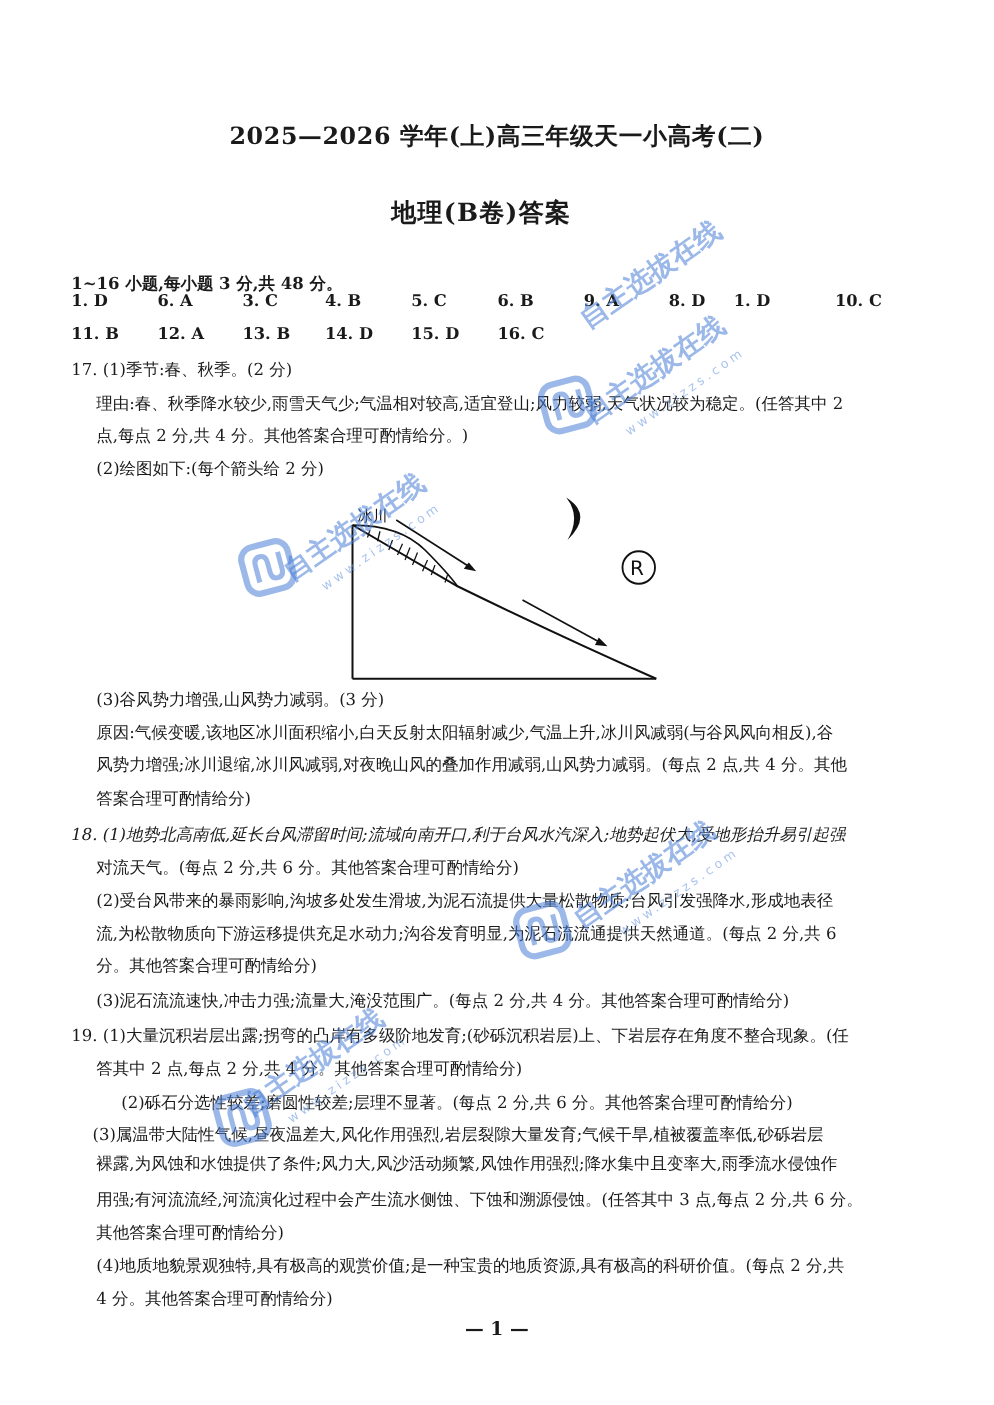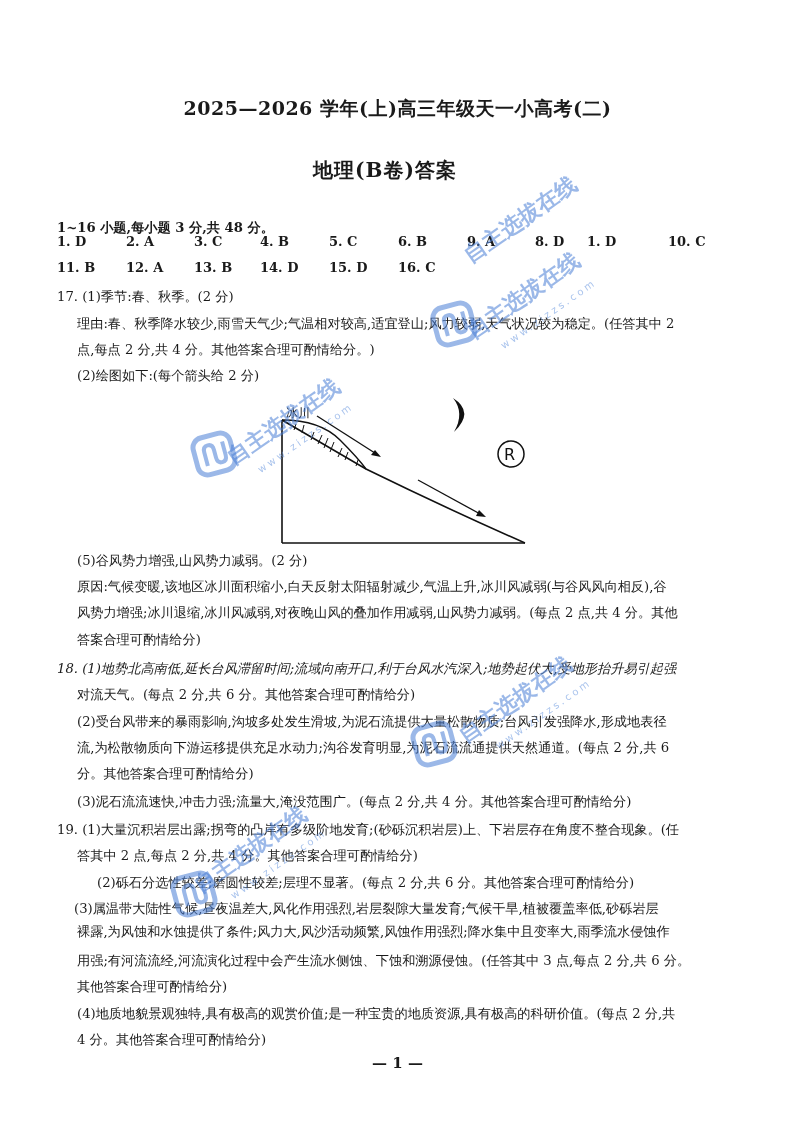--- a/index.html
+++ b/index.html
@@ -27,21 +27,21 @@
 </head>
 <body>
 
 <div class="title1">2025—2026 学年(上)高三年级天一小高考(二)</div>
 <div class="title2">地理(B卷)答案</div>
 
 <div class="line bold" style="top:218px; left:57px;">1~16 小题,每小题 3 分,共 48 分。</div>
 
 <div class="mc-row" style="top:234px;">
   <span style="left:0px">1. D</span>
-  <span style="left:69px">2. A</span>
+  <span style="left:69px">6. A</span>
   <span style="left:137px">3. C</span>
   <span style="left:203px">4. B</span>
   <span style="left:272px">5. C</span>
   <span style="left:341px">6. B</span>
   <span style="left:410px">9. A</span>
   <span style="left:478px">8. D</span>
   <span style="left:530px">1. D</span>
   <span style="left:611px">10. C</span>
 </div>
 <div class="mc-row" style="top:260px;">
@@ -84,21 +84,21 @@
     <line x1="148" y1="100" x2="212" y2="135" stroke="#111" stroke-width="1.3"></line>
     <polygon points="216,137 206,136 209,130" fill="#111"></polygon>
 
     <path d="M183,18 Q205,32 184,52 Q195,33 183,18 Z" fill="#111"></path>
 
     <circle cx="241" cy="74" r="13" fill="none" stroke="#111" stroke-width="1.5"></circle>
     <text x="234" y="80" font-size="16" font-family="DejaVu Sans, sans-serif" fill="#111">R</text>
   </svg>
 </div>
 
-<div class="line" style="top:551px; left:77px;">(5)谷风势力增强,山风势力减弱。(2 分)</div>
+<div class="line" style="top:551px; left:77px;">(3)谷风势力增强,山风势力减弱。(3 分)</div>
 <div class="line" style="top:577px; left:77px;">原因:气候变暖,该地区冰川面积缩小,白天反射太阳辐射减少,气温上升,冰川风减弱(与谷风风向相反),谷</div>
 <div class="line" style="top:603px; left:77px;text-align:right;">风势力增强;冰川退缩,冰川风减弱,对夜晚山风的叠加作用减弱,山风势力减弱。(每点 2 点,共 4 分。其他</div>
 <div class="line" style="top:630px; left:77px;">答案合理可酌情给分)</div>
 
 <div class="line" style="top:659px; left:57px;font-style:italic;">18. (1)地势北高南低,延长台风滞留时间;流域向南开口,利于台风水汽深入;地势起伏大,受地形抬升易引起强</div>
 <div class="line" style="top:685px; left:77px;">对流天气。(每点 2 分,共 6 分。其他答案合理可酌情给分)</div>
 <div class="line" style="top:712px; left:77px;">(2)受台风带来的暴雨影响,沟坡多处发生滑坡,为泥石流提供大量松散物质;台风引发强降水,形成地表径</div>
 <div class="line" style="top:738px; left:77px;">流,为松散物质向下游运移提供充足水动力;沟谷发育明显,为泥石流流通提供天然通道。(每点 2 分,共 6</div>
 <div class="line" style="top:764px; left:77px;">分。其他答案合理可酌情给分)</div>
 <div class="line" style="top:792px; left:77px;">(3)泥石流流速快,冲击力强;流量大,淹没范围广。(每点 2 分,共 4 分。其他答案合理可酌情给分)</div>

